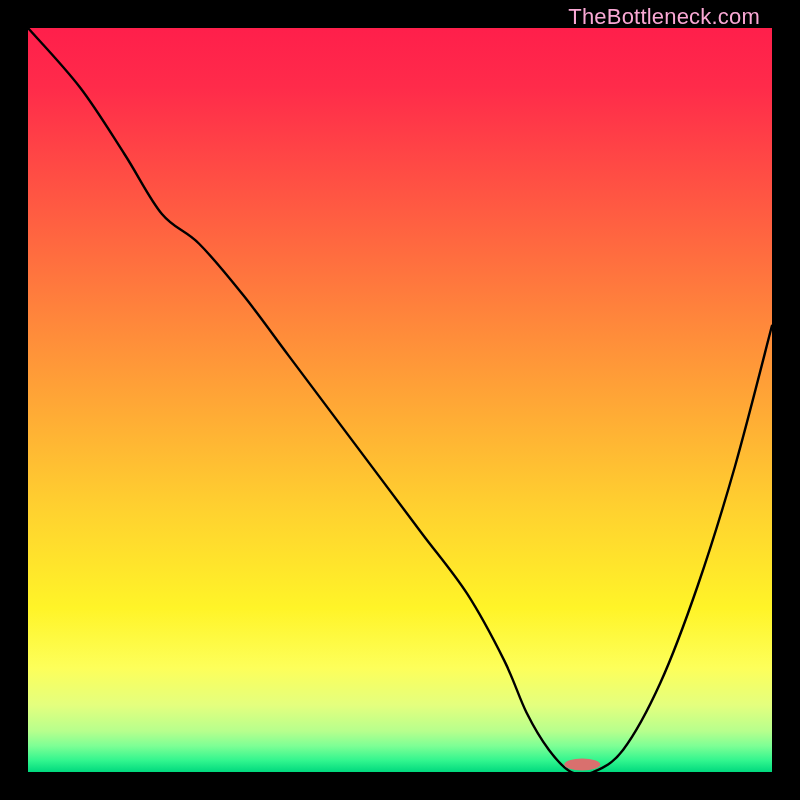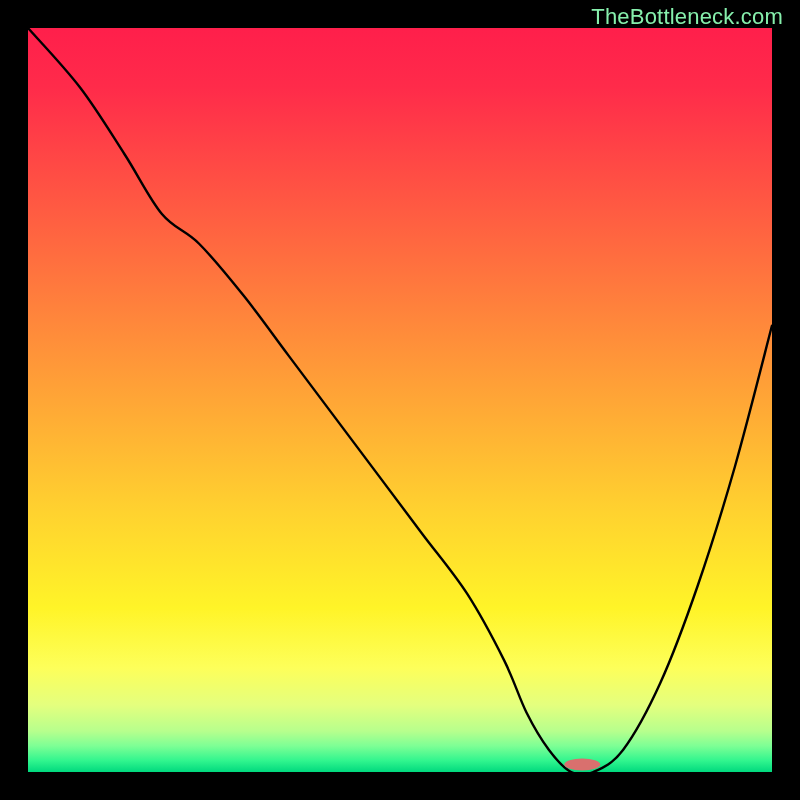--- a/index.html
+++ b/index.html
@@ -21,25 +21,25 @@
   .plot {
     position: absolute;
     left: 0;
     top: 0;
     width: 744px;
     height: 744px;
   }
   .watermark {
     position: absolute;
     top: 4px;
-    right: 17px;
+    right: 40px;
     font-family: Arial, Helvetica, sans-serif;
     font-size: 22px;
     font-weight: 500;
-    color: #86efac;
+    color: #f9a8d4;
     letter-spacing: 0.2px;
   }
 </style>
 </head>
 <body>
 
 <div class="frame">
   <svg class="plot" viewBox="0 0 744 744">
     <defs>
       <linearGradient id="bg-grad" x1="0" y1="0" x2="0" y2="1">

